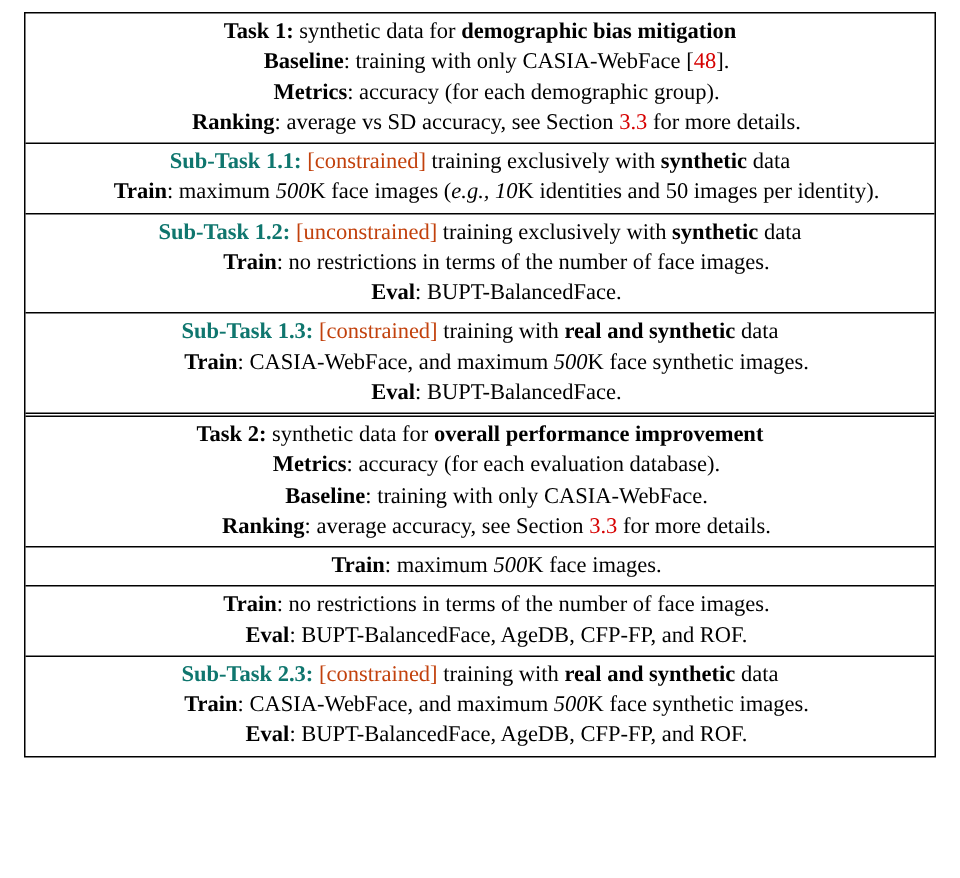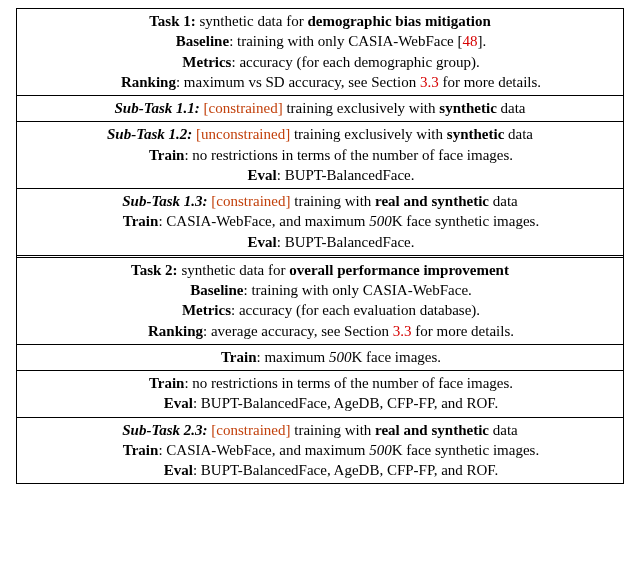--- a/index.html
+++ b/index.html
@@ -28,21 +28,21 @@
   .subcell {
     border-top: 1px solid #000;
   }
   .taskdivider {
     border-top: 3px double #000;
   }
   .indent {
     padding-left: 22px;
   }
   .b { font-weight: bold; }
-  .blue { color: #000000; font-weight: bold; font-style: italic; }
+  .blue { color: #0f766e; font-weight: bold; }
   .green { color: #c2410c; font-weight: normal; }
   .red { color: #d60000; margin-top: 36px; }
   .i { font-style: italic; }
   .math { font-family: "Times New Roman", Times, serif; font-style: italic; }
   .row { display: block; }
 </style>
 </head>
 <body>
 <div class="wrap">
 
@@ -52,27 +52,30 @@
     <div class="row">
       <span class="b">Task 1:</span><span> synthetic data for </span><span class="b">demographic bias mitigation</span>
     </div>
     <div class="row indent">
       <span class="b">Baseline</span><span>: training with only CASIA-WebFace [</span><span class="red">48</span><span>].</span>
     </div>
     <div class="row indent">
       <span class="b">Metrics</span><span>: accuracy (for each demographic group).</span>
     </div>
     <div class="row indent">
-      <span class="b">Ranking</span><span>: maximum vs SD accuracy, see Section </span><span class="red">3.3</span><span> for more details.</span>
+      <span class="b">Ranking</span><span>: average vs SD accuracy, see Section </span><span class="red">3.3</span><span> for more details.</span>
     </div>
   </div>
 
   <div class="cell subcell">
     <div class="row">
       <span class="blue">Sub-Task 1.1:</span><span class="green"> [constrained]</span><span> training exclusively with </span><span class="b">synthetic</span><span> data</span>
+    </div>
+    <div class="row indent">
+      <span class="b">Train</span><span>: maximum </span><span class="math">500<span style="font-style:normal">K</span></span><span> face images (</span><span class="i">e.g.,</span><span class="math"> 10<span style="font-style:normal">K</span></span><span> identities and 50 images per identity).</span>
     </div>
   </div>
 
   <div class="cell subcell">
     <div class="row">
       <span class="blue">Sub-Task 1.2:</span><span class="green"> [unconstrained]</span><span> training exclusively with </span><span class="b">synthetic</span><span> data</span>
     </div>
     <div class="row indent">
       <span class="b">Train</span><span>: no restrictions in terms of the number of face images.</span>
     </div>
@@ -91,24 +94,24 @@
     <div class="row indent">
       <span class="b">Eval</span><span>: BUPT-BalancedFace.</span>
     </div>
   </div>
 
   <div class="cell taskdivider">
     <div class="row">
       <span class="b">Task 2:</span><span> synthetic data for </span><span class="b">overall performance improvement</span>
     </div>
     <div class="row indent">
-      <span class="b">Baseline</span><span>: training with only CASIA-WebFace.</span>
+      <span class="b">Metrics</span><span>: accuracy (for each evaluation database).</span>
     </div>
     <div class="row indent">
-      <span class="b">Metrics</span><span>: accuracy (for each evaluation database).</span>
+      <span class="b">Baseline</span><span>: training with only CASIA-WebFace.</span>
     </div>
     <div class="row indent">
       <span class="b">Ranking</span><span>: average accuracy, see Section </span><span class="red">3.3</span><span> for more details.</span>
     </div>
   </div>
 
   <div class="cell subcell">
     <div class="row indent">
       <span class="b">Train</span><span>: maximum </span><span class="math">500<span style="font-style:normal">K</span></span><span> face images.</span>
     </div>

